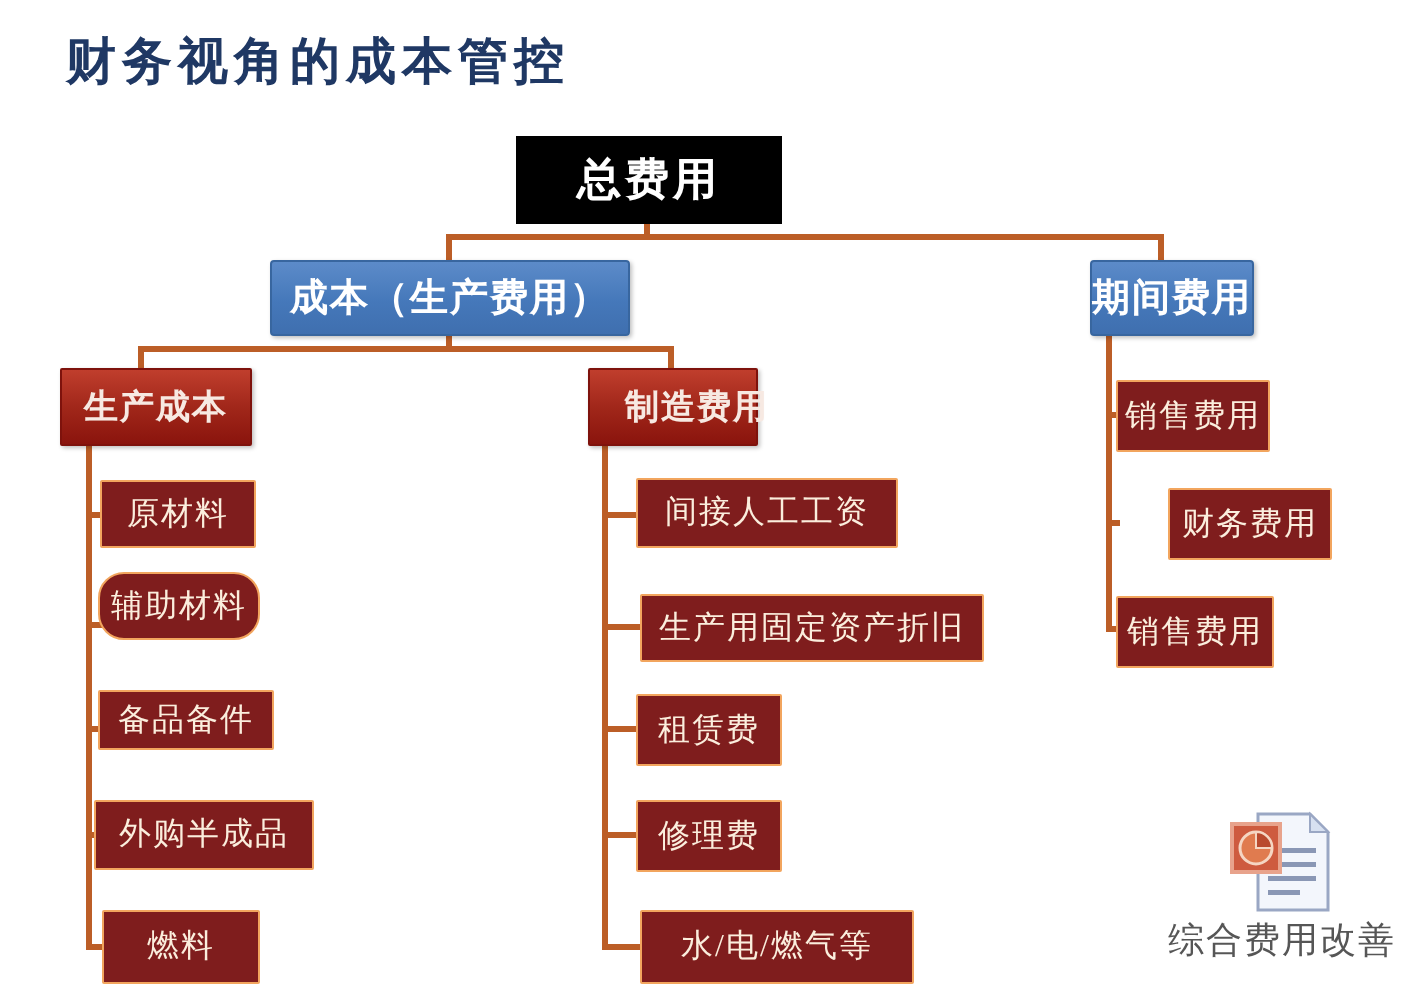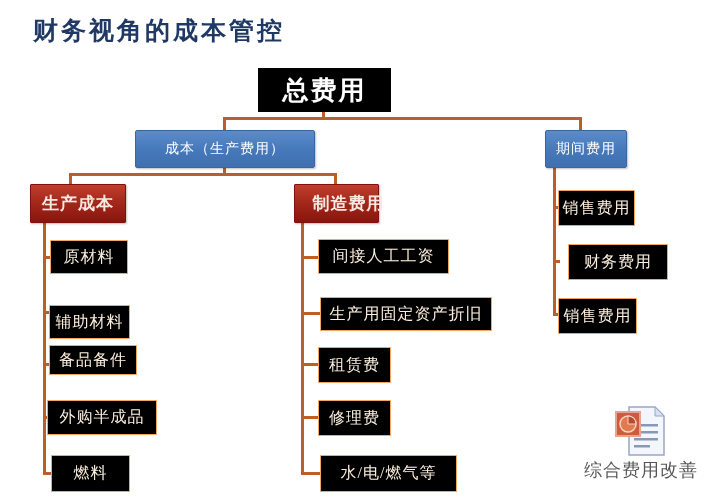--- a/index.html
+++ b/index.html
@@ -10,39 +10,39 @@
     position:absolute;left:33px;top:14px;
     font-size:25px;font-weight:bold;color:#1F3864;letter-spacing:3px;
     font-family:"Liberation Sans",sans-serif;
   }
 
   .node{
     position:absolute;display:flex;align-items:center;justify-content:center;
     text-align:center;box-sizing:border-box;white-space:nowrap;
   }
   .node-root{
-    background:#000000;color:#ffffff;font-size:26px;font-weight:bold;
+    background:#000000;color:#ffffff;font-size:22px;font-weight:bold;
     font-family:"Liberation Sans",sans-serif;letter-spacing:2px;
   }
   .node-blue{
     background:linear-gradient(180deg,#5C8BC9 0%,#4578BA 55%,#3F6FAF 100%);
     border:1px solid #38669F;border-radius:2px;
-    color:#ffffff;font-size:14px;font-weight:normal;
+    color:#ffffff;font-size:19px;font-weight:bold;
     font-family:"Liberation Serif",serif;letter-spacing:1px;
     box-shadow:1px 1px 2px rgba(0,0,0,0.25);
   }
   .node-red{
     background:linear-gradient(180deg,#C03E2D 0%,#A1271A 50%,#8A140D 100%);
     border:1px solid #7E120C;border-radius:1px;
     color:#F7E9E2;font-size:17px;font-weight:bold;
     font-family:"Liberation Serif",serif;letter-spacing:1px;
     box-shadow:1px 1px 2px rgba(0,0,0,0.25);
   }
   .node-orange{
-    background:#000000;border:1px solid #F2A55E;border-radius:1px;
+    background:#7f1d1d;border:1px solid #F2A55E;border-radius:1px;
     color:#FBEEDD;font-size:16px;
     font-family:"Liberation Serif",serif;letter-spacing:1px;
   }
 
   .line{position:absolute;background:#BC5E27;}
 
   .watermark{
     position:absolute;left:584px;top:458px;width:124px;
     font-size:18px;color:#3F3F3F;opacity:.88;
     font-family:"Liberation Serif",serif;letter-spacing:1px;white-space:nowrap;
@@ -87,33 +87,33 @@
 
   <div class="node node-root" style="left:258px;top:68px;width:133px;height:44px;">总费用</div>
 
   <div class="node node-blue" style="left:135px;top:130px;width:180px;height:38px;">成本（生产费用）</div>
   <div class="node node-blue" style="left:545px;top:130px;width:82px;height:38px;">期间费用</div>
 
   <div class="node node-red" style="left:30px;top:184px;width:96px;height:39px;">生产成本</div>
   <div class="node node-red" style="left:294px;top:184px;width:85px;height:39px;padding-left:24px;">制造费用</div>
 
   <div class="node node-orange" style="left:50px;top:240px;width:78px;height:34px;">原材料</div>
-  <div class="node node-orange" style="left:49px;top:305px;width:81px;height:34px;">辅助材料</div>
+  <div class="node node-orange" style="left:49px;top:286px;width:81px;height:34px;border-radius:13px;">辅助材料</div>
   <div class="node node-orange" style="left:49px;top:345px;width:88px;height:30px;">备品备件</div>
   <div class="node node-orange" style="left:51px;top:455px;width:79px;height:37px;">燃料</div>
   <div class="node node-orange" style="left:47px;top:400px;width:110px;height:35px;">外购半成品</div>
 
   <div class="node node-orange" style="left:318px;top:239px;width:131px;height:35px;">间接人工工资</div>
   <div class="node node-orange" style="left:320px;top:297px;width:172px;height:34px;">生产用固定资产折旧</div>
   <div class="node node-orange" style="left:318px;top:347px;width:73px;height:36px;text-align:right;">租赁费</div>
   <div class="node node-orange" style="left:318px;top:400px;width:73px;height:36px;">修理费</div>
   <div class="node node-orange" style="left:320px;top:455px;width:137px;height:37px;">水/电/燃气等</div>
 
   <div class="node node-orange" style="left:558px;top:190px;width:77px;height:36px;">销售费用</div>
-  <div class="node node-orange" style="left:568px;top:244px;width:100px;height:36px;text-align:center;">财务费用</div>
+  <div class="node node-orange" style="left:584px;top:244px;width:82px;height:36px;text-align:center;">财务费用</div>
   <div class="node node-orange" style="left:558px;top:298px;width:79px;height:36px;">销售费用</div>
 
   <svg class="ppt-icon" viewBox="0 0 56 54">
     <path d="M16 3 h26 l9 9 v39 h-35 z" fill="#F3F6FC" stroke="#9AA7C4" stroke-width="1.5"></path>
     <path d="M42 3 l9 9 h-9 z" fill="#D7E0F0" stroke="#9AA7C4" stroke-width="1"></path>
     <rect x="21" y="20" width="24" height="2.5" fill="#8A97B5"></rect>
     <rect x="21" y="27" width="24" height="2.5" fill="#8A97B5"></rect>
     <rect x="21" y="34" width="24" height="2.5" fill="#8A97B5"></rect>
     <rect x="21" y="41" width="16" height="2.5" fill="#8A97B5"></rect>
     <rect x="3" y="8" width="24" height="24" fill="#CE5B3F" stroke="#E8A38C" stroke-width="2"></rect>

